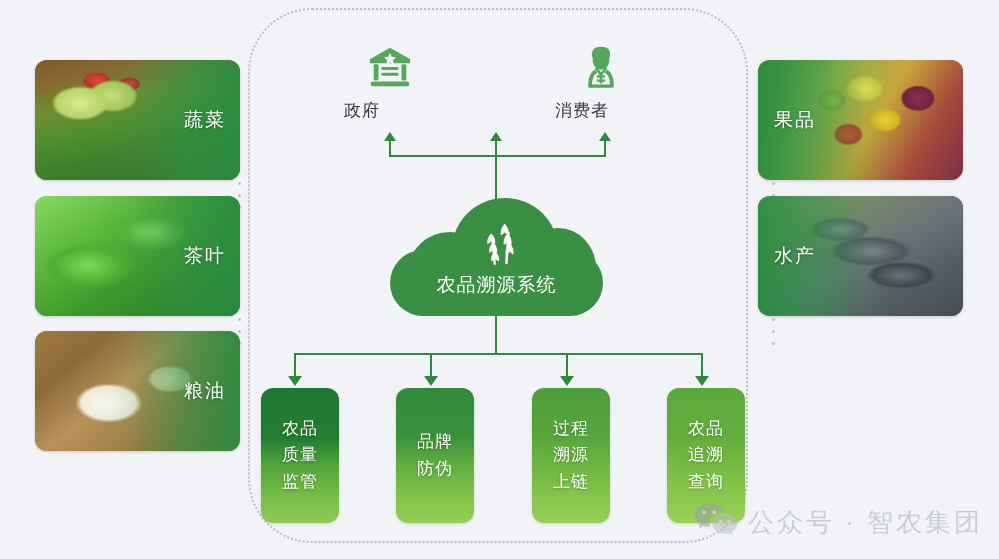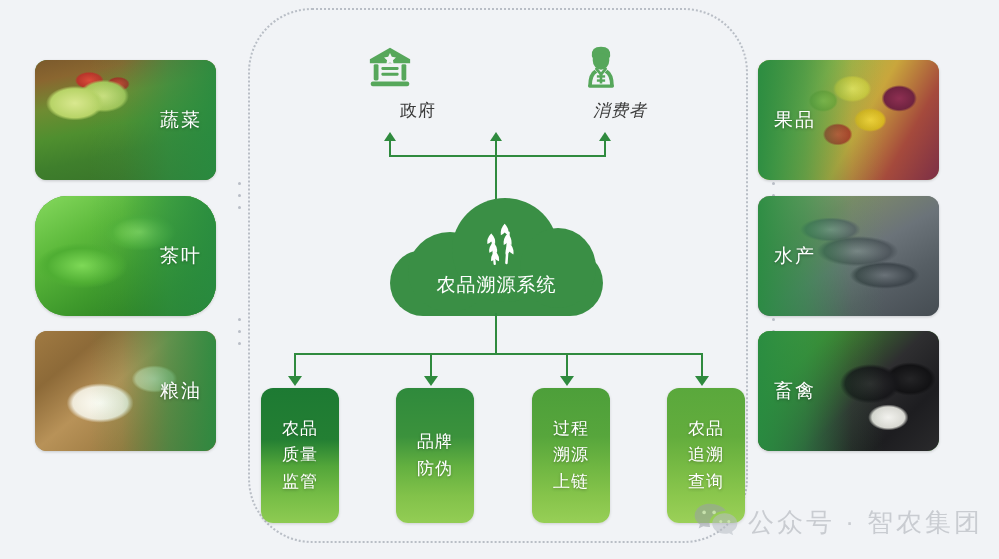--- a/index.html
+++ b/index.html
@@ -19,21 +19,21 @@
     width:500px;height:535px;
     border:2px dotted #b9bec6;
     border-radius:64px;
     box-sizing:border-box;
     pointer-events:none;
   }
 
   
   .card{
     position:absolute;
-    width:181px;height:120px;
+    width:205px;height:120px;
     border-radius:12px;
     overflow:hidden;
     box-shadow:0 1px 3px rgba(0,0,0,.18);
   }
   .card .photo{position:absolute;inset:0;}
   .card .veil{position:absolute;inset:0;}
   .card .cap{
     position:absolute;
     color:#ffffff;
     font-size:19px;
@@ -103,21 +103,21 @@
 
   
   .dots{position:absolute;width:4px;}
   .dots i{
     display:block;width:3px;height:3px;border-radius:50%;
     background:#b9bec6;margin-bottom:9px;
   }
 
   
   .role{
-    position:absolute;width:92px;text-align:right;
+    position:absolute;width:92px;text-align:left;
   }
   .role .ico{height:50px;display:flex;align-items:flex-end;justify-content:center;}
   .role .lbl{
     margin-top:9px;color:#3a3a3a;font-size:17px;letter-spacing:1px;
   }
 
   
   .cloud{
     position:absolute;left:390px;top:198px;width:213px;height:122px;
   }
@@ -187,21 +187,21 @@
     <div class="photo ph-veg"></div>
     <div class="veil"></div>
     <div class="cap">蔬菜</div>
   </div>
   <div class="dots" style="left:238px;top:182px;">
     <i></i>
       <i></i>
       <i></i>
   </div>
 
-  <div class="card left" style="left:35px;top:196px;border-radius:32px;">
+  <div class="card left" style="left:35px;top:196px;">
     <div class="photo ph-tea"></div>
     <div class="veil"></div>
     <div class="cap">茶叶</div>
   </div>
   <div class="dots" style="left:238px;top:318px;">
     <i></i>
       <i></i>
       <i></i>
   </div>
 
@@ -226,43 +226,38 @@
     <div class="photo ph-fish"></div>
     <div class="veil"></div>
     <div class="cap">水产</div>
   </div>
   <div class="dots" style="left:772px;top:318px;">
     <i></i>
       <i></i>
       <i></i>
   </div>
 
-  <div class="card right" style="left:758px;top:331px;">
-    <div class="photo ph-live"></div>
-    <div class="veil"></div>
-    <div class="cap">畜禽</div>
-  </div>
 
   <div class="role" style="left:344px;top:40px;">
     <div class="ico">
       <svg width="46" height="46" viewBox="0 0 48 48">
         <path d="M24 4 L45 16 L45 20 L3 20 L3 16 Z" fill="#56a75b"></path>
         <path d="M24 9.5 l1.9 3.9 4.3.6-3.1 3 .75 4.3L24 19.3l-3.85 2 .75-4.3-3.1-3 4.3-.6z" fill="#f1f3f6"></path>
         <rect x="7" y="21" width="5" height="17" rx="1.5" fill="#56a75b"></rect>
         <rect x="36" y="21" width="5" height="17" rx="1.5" fill="#56a75b"></rect>
         <rect x="15" y="24" width="18" height="3" rx="1.2" fill="#56a75b"></rect>
         <rect x="15" y="30" width="18" height="3" rx="1.2" fill="#56a75b"></rect>
         <rect x="4" y="39" width="40" height="5" rx="2" fill="#56a75b"></rect>
       </svg>
     </div>
     <div class="lbl">政府</div>
   </div>
 
 
-  <div class="role" style="left:555px;top:40px;font-style:italic;">
+  <div class="role" style="left:555px;top:40px;">
     <div class="ico">
       <svg width="44" height="46" viewBox="0 0 48 50">
         <path d="M15 14 a9 10 0 0 1 18 0 v4 a9 10 0 0 1 -18 0 z" fill="#56a75b"></path>
         <path d="M14 13 q-1-10 10-10 t10 10 q0 2-1.5 2 q-2-5-8.5-5 t-8.5 5 q-1.5 0-1.5-2z" fill="#56a75b"></path>
         <path d="M10 46 q0-14 7-18 l3 3 q-6 3-6 15 z" fill="#56a75b"></path>
         <path d="M38 46 q0-14-7-18 l-3 3 q6 3 6 15 z" fill="#56a75b"></path>
         <rect x="10" y="44" width="28" height="3.6" rx="1.5" fill="#56a75b"></rect>
         <path d="M19 27 l5 6 5-6" stroke="#56a75b" stroke-width="3" fill="none" stroke-linecap="round"></path>
         <rect x="19.5" y="34" width="9" height="2.6" fill="#56a75b"></rect>
         <rect x="19.5" y="38.5" width="9" height="2.6" fill="#56a75b"></rect>

